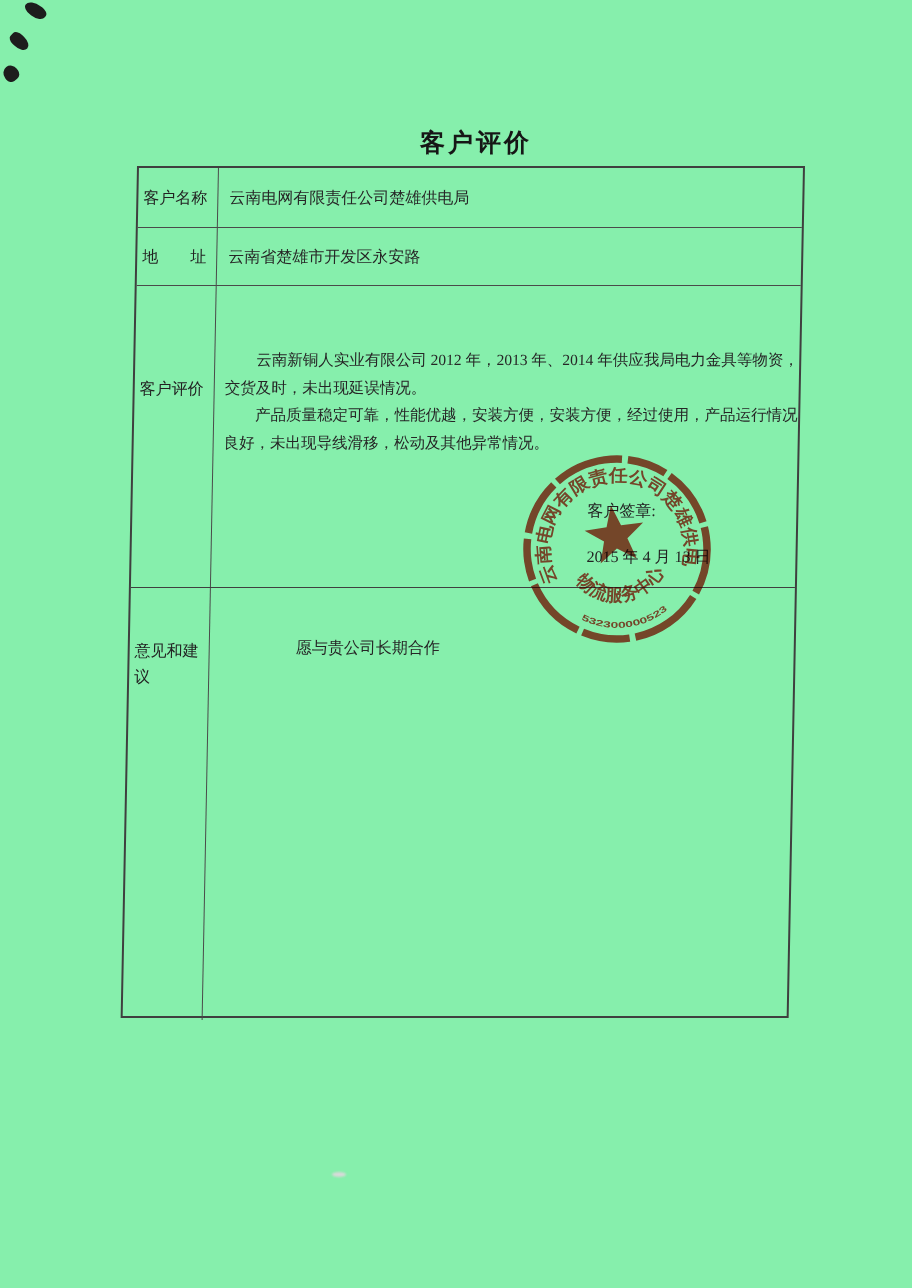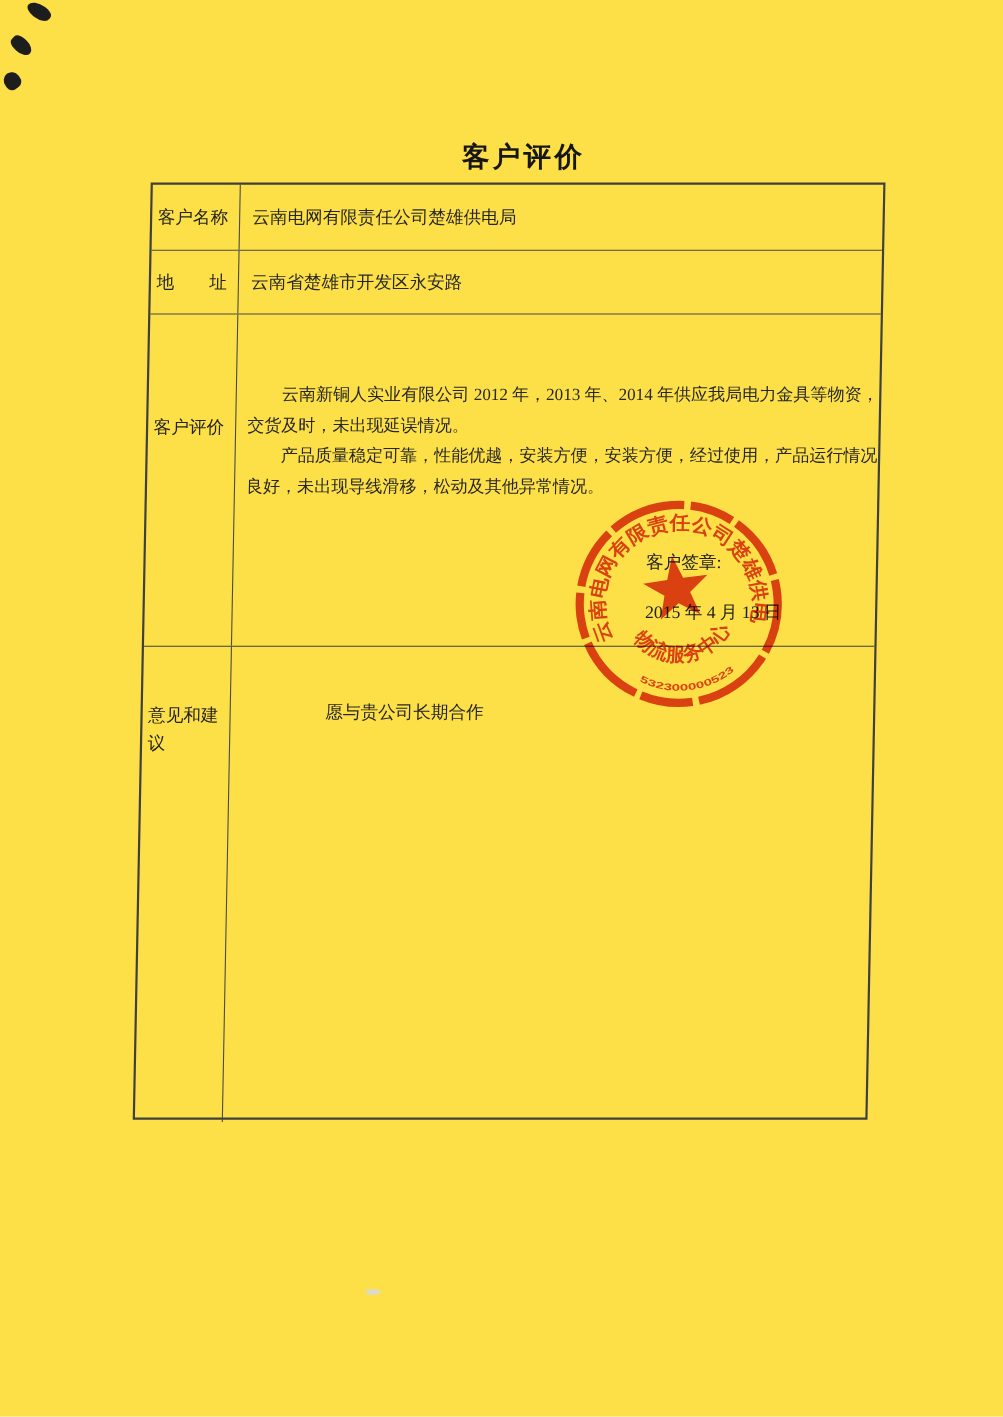--- a/index.html
+++ b/index.html
@@ -1,17 +1,17 @@
 <!DOCTYPE html>
 <html><head>
 <meta charset="utf-8">
 <style>
   html,body{margin:0;padding:0;background:#ffffff;}
   .page{
-    position:relative;width:912px;height:1288px;background:#fde047;
+    position:relative;width:912px;height:1288px;background:#86efac;
     font-family:"Liberation Serif","DejaVu Serif",serif;color:#2b2b2b;overflow:hidden;
   }
   
   .blob{position:absolute;background:#1d1d1d;}
   .blob1{left:24px;top:4px;width:23px;height:13px;border-radius:62% 38% 55% 45%;transform:rotate(37deg);}
   .blob2{left:9px;top:35px;width:21px;height:13px;border-radius:45% 55% 60% 40%;transform:rotate(44deg);}
   .blob3{left:3px;top:66px;width:16px;height:15px;border-radius:55% 45% 42% 58%;transform:rotate(52deg);}
   .smudge{position:absolute;left:332px;top:1172px;width:14px;height:5px;background:#d9d9d9;border-radius:50%;filter:blur(1px);}
 
   .title{

